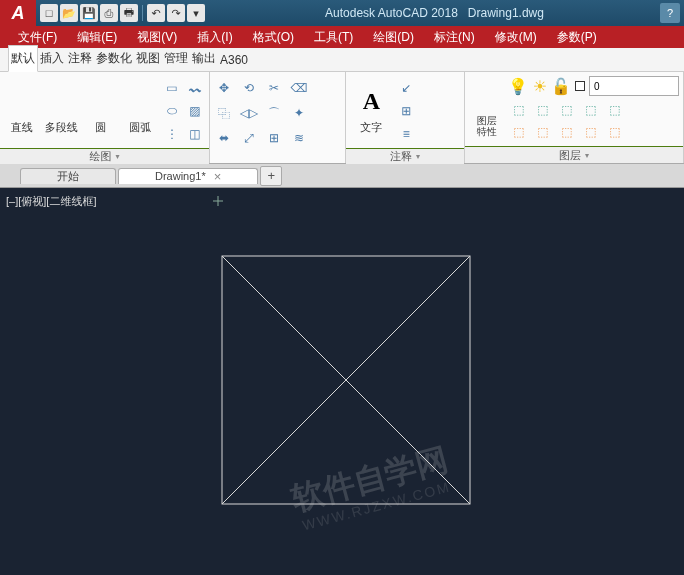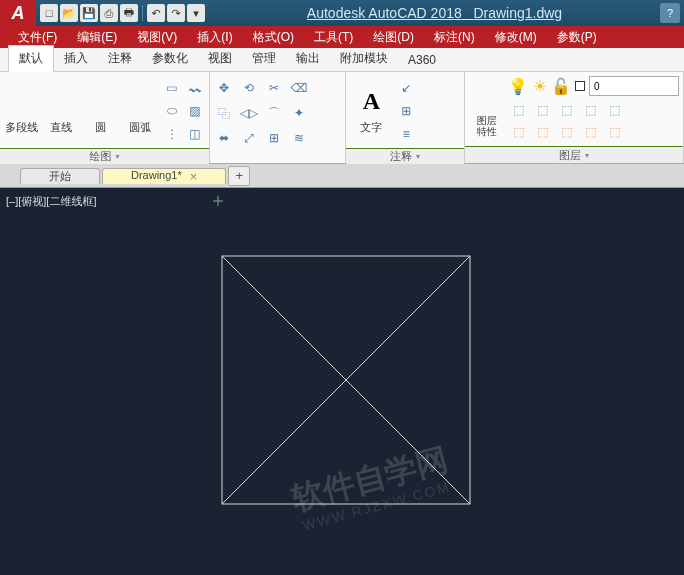--- a/index.html
+++ b/index.html
@@ -4,30 +4,30 @@
 <style>
 * { margin: 0; padding: 0; box-sizing: border-box; font-family: "Microsoft YaHei", sans-serif; }
 body { width: 684px; height: 575px; overflow: hidden; background: #1a2332; }
 
 
 .title-bar { height: 26px; background: linear-gradient(#2a5a7a, #1e4a68); display: flex; align-items: center; color: #fff; font-size: 11px; }
 .app-logo { width: 36px; height: 26px; background: #b82025; color: #fff; display: flex; align-items: center; justify-content: center; font-weight: bold; font-size: 18px; font-style: italic; }
 .qat { display: flex; align-items: center; gap: 2px; padding: 0 4px; }
 .qat-btn { width: 18px; height: 18px; display: flex; align-items: center; justify-content: center; font-size: 11px; color: #333; background: #e8e8e8; border-radius: 2px; }
 .qat-sep { width: 1px; height: 16px; background: #5a8aa8; margin: 0 2px; }
-.title-text { flex: 1; text-align: center; color: #d0e8f5; font-size: 14px; text-decoration: underline; }
+.title-text { flex: 1; text-align: center; color: #d0e8f5; font-size: 12px; }
 .help-btn { width: 20px; height: 20px; background: #5a8aa8; color: #fff; display: flex; align-items: center; justify-content: center; font-size: 11px; margin-right: 4px; border-radius: 2px; }
 
 
 .menu-bar { height: 22px; background: #b82025; display: flex; align-items: center; padding: 0 8px; gap: 0; }
 .menu-item { color: #fff; font-size: 12px; padding: 0 10px; cursor: pointer; }
 
 
 .ribbon-tabs { height: 24px; background: #f4f4f4; border-bottom: 1px solid #ccc; display: flex; align-items: flex-end; padding-left: 8px; }
-.ribbon-tab { padding: 4px 10px; font-size: 12px; color: #333; cursor: pointer; }
+.ribbon-tab { padding: 4px 2px; font-size: 12px; color: #333; cursor: pointer; }
 .ribbon-tab.active { background: #fff; border: 1px solid #ccc; border-bottom: 1px solid #fff; margin-bottom: -1px; }
 
 
 .ribbon { height: 92px; background: #fafafa; border-bottom: 1px solid #aaa; display: flex; }
 .panel { border-right: 1px solid #ccc; display: flex; flex-direction: column; }
 .panel-body { flex: 1; display: flex; padding: 4px; gap: 4px; }
 .panel-title { height: 18px; background: #eee; text-align: center; font-size: 11px; color: #555; border-top: 1px solid #4d7c0f; display: flex; align-items: center; justify-content: center; gap: 4px; }
 .panel-title::after { content: "▾"; font-size: 8px; color: #888; }
 
 .big-btn { display: flex; flex-direction: column; align-items: center; justify-content: center; width: 42px; gap: 2px; cursor: pointer; }
@@ -37,22 +37,22 @@
 .small-grid { display: grid; grid-template-columns: repeat(2, 20px); grid-auto-rows: 20px; gap: 3px; align-content: start; padding-top: 2px; }
 .small-grid3 { display: grid; grid-template-columns: repeat(4, 22px); grid-auto-rows: 22px; gap: 3px; align-content: start; padding-top: 2px; }
 .small-btn { width: 20px; height: 20px; display: flex; align-items: center; justify-content: center; font-size: 12px; color: #4a7aa8; cursor: pointer; }
 
 .layer-top { display: flex; gap: 4px; align-items: center; margin-bottom: 2px; }
 .layer-grid { display: grid; grid-template-columns: repeat(5, 22px); grid-auto-rows: 20px; gap: 2px; }
 .layer-combo { height: 20px; width: 90px; border: 1px solid #aaa; background: #fff; font-size: 10px; display: flex; align-items: center; padding: 0 4px; }
 
 
 .doc-tabs { height: 24px; background: #d8d8d8; display: flex; align-items: center; padding-left: 20px; gap: 0; border-bottom: 1px solid #999; }
-.doc-tab { height: 16px; padding: 0 28px; background: #e8e8e8; border: 1px solid #aaa; border-bottom: none; display: flex; font-size: 11px; color: #444; gap: 8px; border-radius: 3px 3px 0 0; margin-right: 2px; }
-.doc-tab.active { background: #fef9c3; }
+.doc-tab { height: 16px; padding: 0 36px; background: #e8e8e8; border: 1px solid #aaa; border-bottom: none; display: flex; align-items: center; font-size: 11px; color: #444; gap: 8px; border-radius: 3px 3px 0 0; margin-right: 2px; }
+.doc-tab.active { background: #ffffff; }
 .doc-tab .close { color: #888; font-size: 13px; }
 .new-tab { width: 22px; height: 20px; border: 1px solid #aaa; background: #eee; display: flex; align-items: center; justify-content: center; font-size: 13px; color: #555; border-radius: 2px; }
 
 
 .canvas-area { position: relative; height: 387px; background: #1a2332; }
 .view-label { position: absolute; top: 6px; left: 6px; color: #ddd; font-size: 11px; }
 .canvas-svg { position: absolute; top: 0; left: 0; }
 .watermark { position: absolute; top: 270px; left: 290px; color: rgba(200,200,200,0.2); font-size: 32px; transform: rotate(-15deg); pointer-events: none; font-weight: bold; }
 .watermark2 { position: absolute; top: 310px; left: 300px; color: rgba(200,200,200,0.15); font-size: 14px; transform: rotate(-15deg); pointer-events: none; letter-spacing: 2px; }
 </style>
@@ -92,43 +92,42 @@
 </div>
 
 <div class="ribbon-tabs">
   <div class="ribbon-tab active">默认</div>
   <div class="ribbon-tab">插入</div>
   <div class="ribbon-tab">注释</div>
   <div class="ribbon-tab">参数化</div>
   <div class="ribbon-tab">视图</div>
   <div class="ribbon-tab">管理</div>
   <div class="ribbon-tab">输出</div>
-  <div class="ribbon-tab">附加模块</div>
   <div class="ribbon-tab">A360</div>
 </div>
 
 <div class="ribbon">
 
   <div class="panel" style="width:210px">
     <div class="panel-body">
       <div class="big-btn">
         <div class="icon">
             <svg viewBox="0 0 32 32">
+              <line x1="4" y1="28" x2="28" y2="4" stroke="#333" stroke-width="2"></line>
+            </svg>
+          </div>
+        <div class="lbl">直线</div>
+      </div>
+      <div class="big-btn">
+        <div class="icon">
+            <svg viewBox="0 0 32 32">
               <polyline points="4,28 12,8 20,24 28,6" stroke="#333" fill="none" stroke-width="2"></polyline>
             </svg>
           </div>
         <div class="lbl">多段线</div>
-      </div>
-      <div class="big-btn">
-        <div class="icon">
-            <svg viewBox="0 0 32 32">
-              <line x1="4" y1="28" x2="28" y2="4" stroke="#333" stroke-width="2"></line>
-            </svg>
-          </div>
-        <div class="lbl">直线</div>
       </div>
       <div class="big-btn">
         <div class="icon">
             <svg viewBox="0 0 32 32">
               <circle cx="16" cy="16" r="11" stroke="#333" fill="none" stroke-width="2"></circle>
             </svg>
           </div>
         <div class="lbl">圆</div>
       </div>
       <div class="big-btn">

